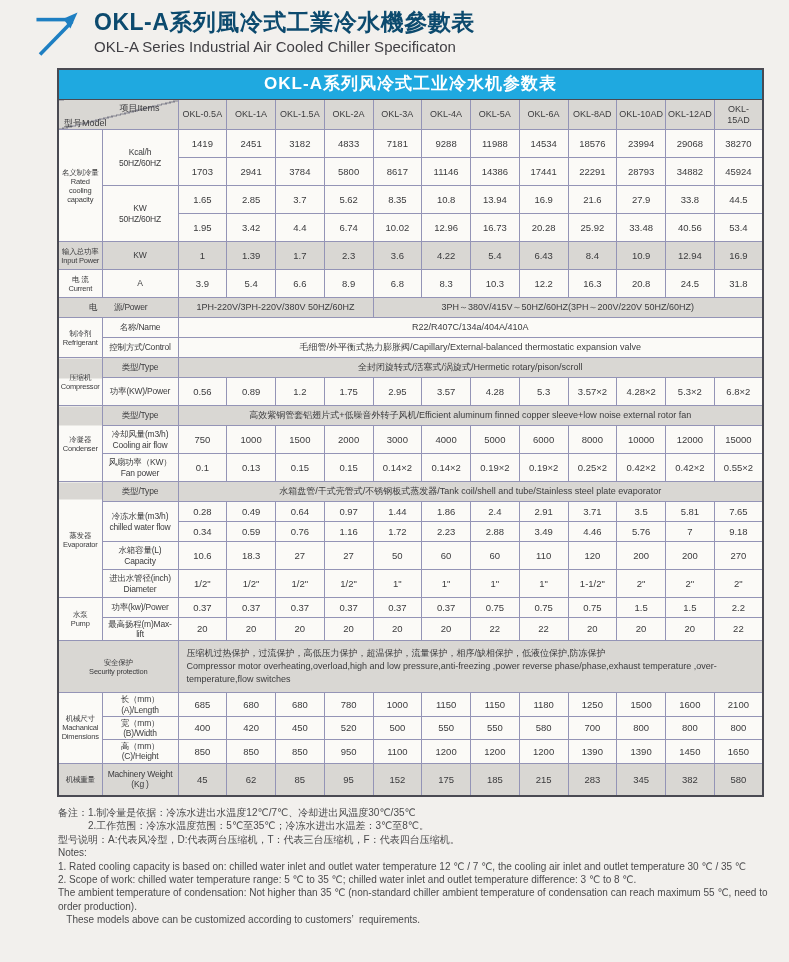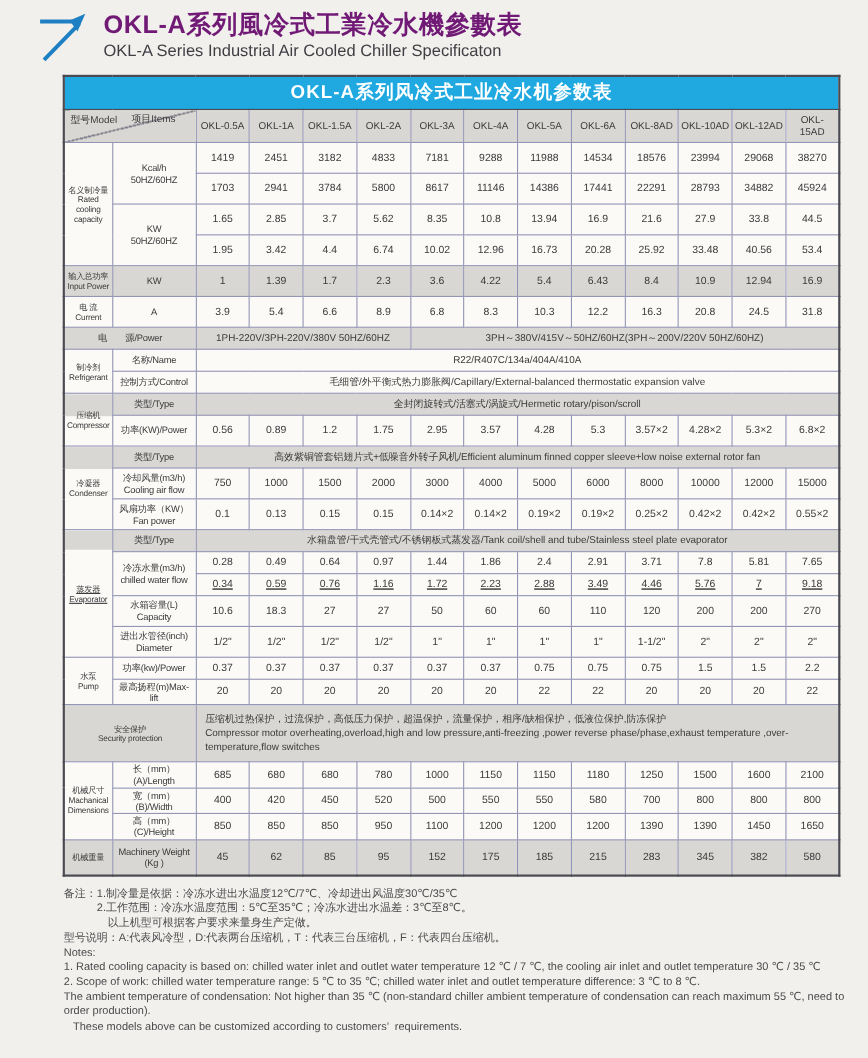--- a/index.html
+++ b/index.html
@@ -3,44 +3,44 @@
 <meta charset="utf-8">
 <style>
   html,body{margin:0;padding:0;}
   body{background:#e8e6e3;font-family:"Liberation Sans","DejaVu Sans",sans-serif;}
   .page{position:relative;width:789px;height:962px;background:#f2f0ed;overflow:hidden;}
 
   
   .doc-header{display:flex;align-items:flex-start;padding:8px 0 0 30px;height:56px;}
   .logo{width:54px;height:50px;flex:0 0 auto;}
   .titles{margin-left:10px;}
-  .t-zh{font-size:23px;font-weight:bold;color:#701a75;letter-spacing:.5px;line-height:1.25;}
+  .t-zh{font-size:23px;font-weight:bold;color:#0c4a6e;letter-spacing:.5px;line-height:1.25;}
   .t-en{font-size:15px;color:#3f3e43;margin-top:1px;}
 
   
   table.spec{border-collapse:collapse;table-layout:fixed;width:705px;margin:4px 0 0 57px;
     border:2px solid #4a4a52;background:#fbfaf7;}
   td{border:1px solid #9494b6;font-size:9.5px;text-align:center;vertical-align:middle;
      color:#3b3b3d;padding:1px 2px;white-space:pre-line;line-height:1.2;background:#fbfaf7;
      overflow:hidden;}
   td.g{background:#d9d7d3;}
   td.title-bar{background:#1fa9e0;color:#ffffff;font-size:17px;font-weight:bold;
      letter-spacing:1px;height:27px;border-bottom:1px solid #4a4a52;}
   td.mdl{font-size:9px;}
   td.grp{font-size:7.5px;padding:0;line-height:1.2;letter-spacing:-0.2px;}
   td.lab{font-size:8.5px;letter-spacing:-0.2px;}
   td.wide{font-size:9px;}
   td.sec{text-align:left;padding:3px 8px;font-size:9px;line-height:1.45;}
   td.sp-comp{background:linear-gradient(#d9d7d3 0 42%,#fbfaf7 42%);}
   td.sp-cond{background:linear-gradient(#d9d7d3 0 26%,#fbfaf7 26%);}
-  td.sp-evap{background:linear-gradient(#d9d7d3 0 15%,#fbfaf7 15%);text-decoration:underline;}
+  td.sp-evap{background:linear-gradient(#d9d7d3 0 15%,#fbfaf7 15%);}
   td.diag{position:relative;padding:0;
     background-image:linear-gradient(to bottom right,transparent calc(50% - .7px),
       #80808c calc(50% - .7px) calc(50% + .7px),transparent calc(50% + .7px));}
-  td.diag .m{position:absolute;left:5px;bottom:14px;font-size:9px;}
+  td.diag .m{position:absolute;left:5px;bottom:0;font-size:9px;}
   td.diag .i{position:absolute;right:18px;top:3px;font-size:9px;}
 
   
   .notes{margin:9px 0 0 58px;color:#4a4a4c;}
   .note-line{font-size:10px;line-height:1.34;white-space:pre-wrap;}
 </style>
 </head>
 <body>
 
 <div class="page">
@@ -266,25 +266,25 @@
 chilled water flow</td>
           <td>0.28</td>
           <td>0.49</td>
           <td>0.64</td>
           <td>0.97</td>
           <td>1.44</td>
           <td>1.86</td>
           <td>2.4</td>
           <td>2.91</td>
           <td>3.71</td>
-          <td>7.8</td>
+          <td>3.5</td>
           <td>5.81</td>
           <td>7.65</td>
         </tr>
-        <tr style="height: 20px; text-decoration: underline;">
+        <tr style="height: 20px;">
           <td>0.34</td>
           <td>0.59</td>
           <td>0.76</td>
           <td>1.16</td>
           <td>1.72</td>
           <td>2.23</td>
           <td>2.88</td>
           <td>3.49</td>
           <td>4.46</td>
           <td>5.76</td>
@@ -427,21 +427,20 @@
           <td class="g">382</td>
           <td class="g">580</td>
         </tr>
       </tbody>
   </table>
 
   <section class="notes">
     <div id="notes-zh">
         <div class="note-line">备注：1.制冷量是依据：冷冻水进出水温度12℃/7℃、冷却进出风温度30℃/35℃</div>
         <div class="note-line">　　　2.工作范围：冷冻水温度范围：5℃至35℃；冷冻水进出水温差：3℃至8℃。</div>
-        <div class="note-line">　　　　以上机型可根据客户要求来量身生产定做。</div>
         <div class="note-line">型号说明：A:代表风冷型，D:代表两台压缩机，T：代表三台压缩机，F：代表四台压缩机。</div>
       </div>
     <div id="notes-en">
         <div class="note-line">Notes:</div>
         <div class="note-line">1. Rated cooling capacity is based on: chilled water inlet and outlet water temperature 12 ℃ / 7 ℃, the cooling air inlet and outlet temperature 30 ℃ / 35 ℃</div>
         <div class="note-line">2. Scope of work: chilled water temperature range: 5 ℃ to 35 ℃; chilled water inlet and outlet temperature difference: 3 ℃ to 8 ℃.</div>
         <div class="note-line">The ambient temperature of condensation: Not higher than 35 ℃ (non-standard chiller ambient temperature of condensation can reach maximum 55 ℃, need to order production).</div>
         <div class="note-line">   These models above can be customized according to customers’  requirements.</div>
       </div>
   </section>

